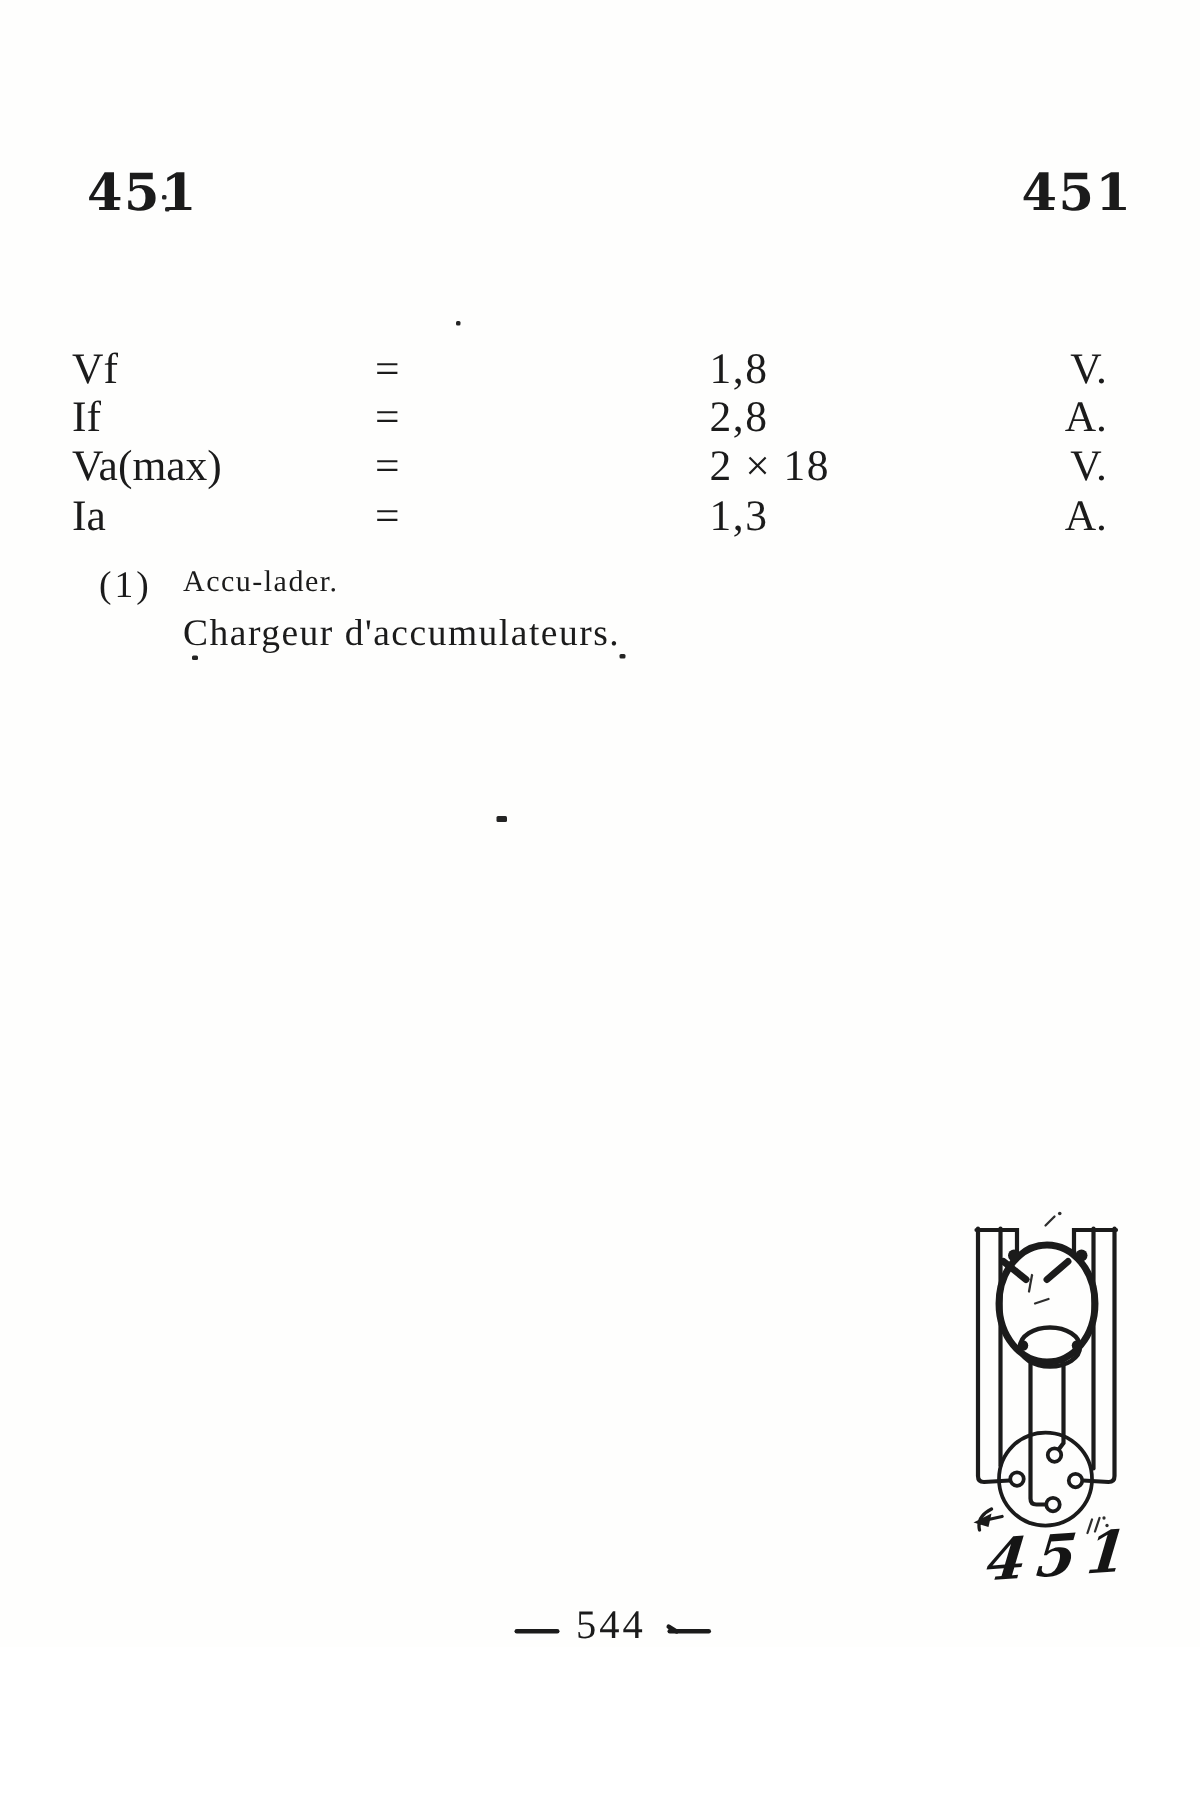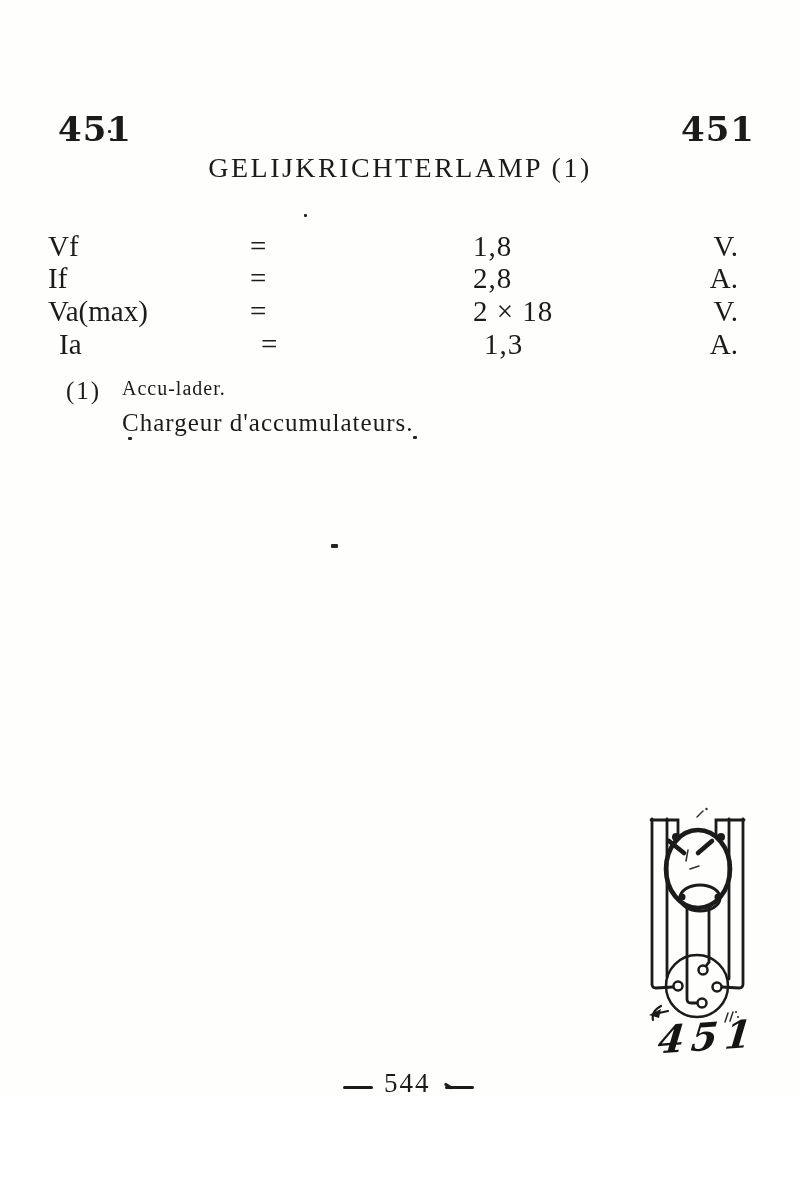--- a/index.html
+++ b/index.html
@@ -23,21 +23,21 @@
   .spec-row{
     position:absolute;left:48px;right:62px;height:33px;font-size:29px;
   }
   .spec-row .lbl{position:absolute;left:0;}
   .spec-row .eq{position:absolute;left:202px;}
   .spec-row .val{position:absolute;left:425px;letter-spacing:1px;}
   .spec-row .unit{position:absolute;right:0;}
   .row-0{top:230px;}
   .row-1{top:262px;}
   .row-2{top:295px;}
-  .row-3{top:328px;margin-left:11px;}
+  .row-3{top:328px;}
   .fn-marker{position:absolute;left:66px;top:377px;font-size:25px;letter-spacing:2px;}
   .fn-line1{position:absolute;left:122px;top:377px;font-size:20px;letter-spacing:1px;}
   .fn-line2{position:absolute;left:122px;top:409px;font-size:25px;letter-spacing:1px;}
   .speck{position:absolute;background:#242424;border-radius:1px;}
   .speck-a{left:331px;top:544px;width:7px;height:4px;}
   .speck-b{left:108px;top:130px;width:3px;height:3px;}
   .speck-c{left:110px;top:138px;width:3px;height:3px;}
   .speck-d{left:304px;top:214px;width:3px;height:3px;}
   .speck-e{left:128px;top:437px;width:4px;height:3px;}
   .speck-f{left:413px;top:436px;width:4px;height:3px;}
@@ -58,21 +58,20 @@
   }
 </style>
 </head>
 <body>
 
 <div class="page">
 
   <div class="hdr-num hdr-left">451</div>
   <div class="hdr-num hdr-right">451</div>
 
-  <div class="title-line title-1">GELIJKRICHTERLAMP (1)</div>
 
   <div>
     <div class="spec-row row-0">
       <span class="lbl">Vf</span>
       <span class="eq">=</span>
       <span class="val">1,8</span>
       <span class="unit">V.</span>
     </div>
     <div class="spec-row row-1">
       <span class="lbl">If</span>

